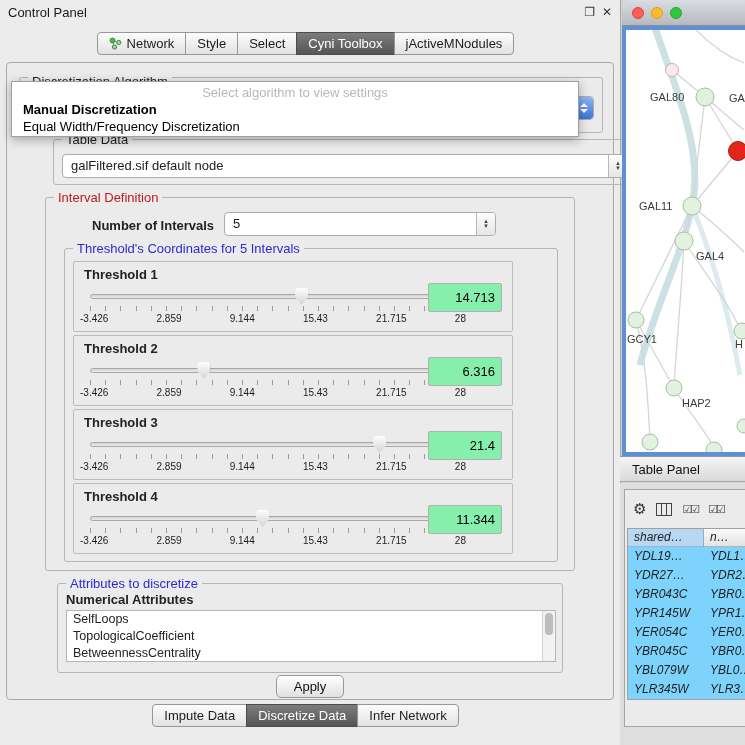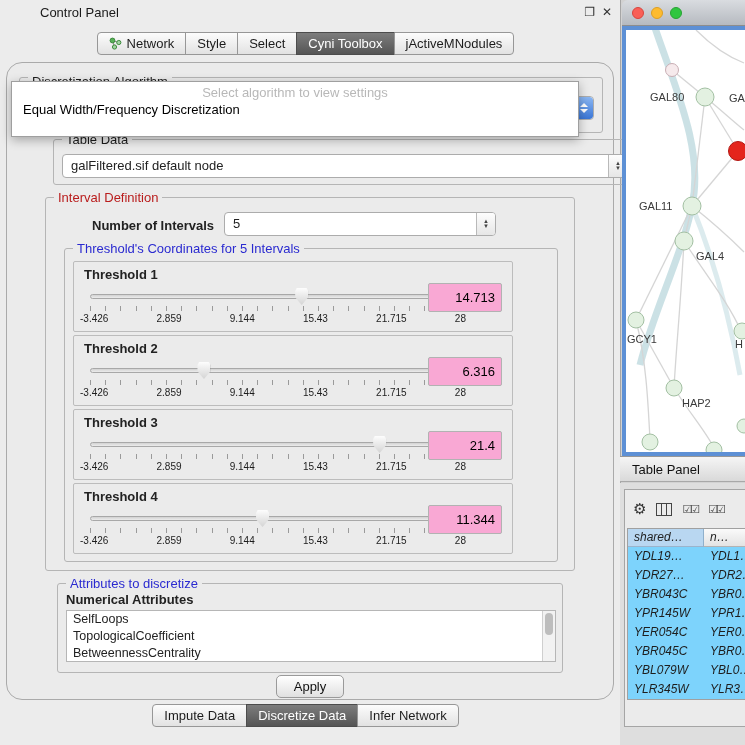--- a/index.html
+++ b/index.html
@@ -1,34 +1,34 @@
 <!DOCTYPE html>
 <html><head>
 <meta charset="utf-8">
 <style>
   * { margin:0; padding:0; box-sizing:border-box; }
   body { font-family:"Liberation Sans", sans-serif; }
   .stage { position:relative; width:745px; height:745px; background:#d2d2d2; overflow:hidden; font-size:13px; color:#222; }
 
   
-  .control-panel { position:absolute; left:0; top:0; width:621px; height:745px; background:#ececec; border-right:1px solid #a6a6a6;padding-left:32px; }
+  .control-panel { position:absolute; left:0; top:0; width:621px; height:745px; background:#ececec; border-right:1px solid #a6a6a6; }
   .cp-titlebar { height:24px; display:flex; align-items:center; padding:0 8px; font-size:13px; color:#1a1a1a; }
   .wc { margin-left:auto; display:flex; gap:7px; color:#333; font-size:12px; }
   .wc span { cursor:default; }
 
   .top-tabs, .bottom-tabs { position:absolute; left:0; right:9px; display:flex; justify-content:center; }
   .top-tabs { top:32px; }
   .bottom-tabs { top:704px; }
   .seg { border:1px solid #979797; margin-left:-1px; padding:3px 11px; font-size:13px;
          background:linear-gradient(#fcfcfc,#e2e2e2); color:#1c1c1c; display:flex; align-items:center; gap:5px; cursor:default; white-space:nowrap; }
   .seg:first-child { margin-left:0; border-radius:4px 0 0 4px; }
   .seg:last-child { border-radius:0 4px 4px 0; }
   .seg.selected { background:linear-gradient(#7d7d7d,#555); color:#fff; border-color:#4c4c4c; }
 
-  .main-area { position:absolute; left:6px; top:62px; width:608px; height:638px; border:1px solid #aaa; border-radius:16px; background:#ebebeb;text-decoration:underline; }
+  .main-area { position:absolute; left:6px; top:62px; width:608px; height:638px; border:1px solid #aaa; border-radius:4px; background:#ebebeb;text-decoration:underline; }
 
   .group { position:absolute; border:1px solid #b5b5b5; border-radius:3px; }
   .group-label { position:absolute; top:-8px; left:8px; background:#ebebeb; padding:0 4px; font-size:13px; color:#1c1c1c; white-space:nowrap; }
   .group-label.green { color:#b91c1c; }
   .group-label.blue { color:#2a2ad0; }
 
   
   .disc-group { left:12px; top:14px; width:584px; height:56px; }
   .disc-group .group-label { top:-4px; }
   .combo { position:absolute; height:24px; background:#fff; border:1px solid #acacac; border-radius:4px; font-size:13px; line-height:22px; padding-left:8px; overflow:hidden; cursor:default; }
@@ -62,21 +62,21 @@
   .thr-slider { position:absolute; left:16px; top:24px; width:366px; height:40px; }
   .track { position:absolute; left:0; right:0; top:8px; height:5px; background:linear-gradient(#d2d2d2,#ececec); border:1px solid #a8a8a8; border-radius:3px; }
   .thumb { position:absolute; top:2px; width:13px; height:17px; margin-left:-6px;
            background:linear-gradient(#fdfdfd,#d4d4d4);
            clip-path:polygon(12% 0,88% 0,100% 18%,100% 55%,50% 100%,0 55%,0 18%);
            filter:drop-shadow(0 0 1px #777); }
   .ticks { position:absolute; left:0; right:0; top:20px; height:5px;
            background:repeating-linear-gradient(to right,#9a9a9a 0,#9a9a9a 1px,transparent 1px,transparent 15.2px); }
   .scale { position:absolute; left:-10px; right:-10px; top:27px; display:flex; justify-content:space-between; font-size:10px; color:#1c1c1c; }
   .thr-value { position:absolute; right:10px; top:21px; width:74px; height:29px; border:1px solid #b2b2b2; border-radius:2px;
-               background:#f9a8d4; font-family:"Liberation Sans",sans-serif; font-size:13px; text-align:right; padding:0 6px; }
+               background:#86efac; font-family:"Liberation Sans",sans-serif; font-size:13px; text-align:right; padding:0 6px; }
 
   
   .attr-group { left:50px; top:520px; width:506px; height:90px; }
   .attr-sublabel { position:absolute; left:8px; top:8px; font-weight:bold; }
   .attr-list { position:absolute; left:8px; top:26px; width:490px; height:52px; background:#fff; border:1px solid #b6b6b6; overflow:hidden; }
   .attr-item { font-size:12.5px; line-height:17px; padding:0 6px; white-space:nowrap; }
   .attr-scroll { position:absolute; right:0; top:0; bottom:0; width:13px; background:#f2f2f2; border-left:1px solid #cfcfcf; }
   .attr-thumb { position:absolute; left:2px; top:2px; width:8px; height:22px; background:#bdbdbd; border-radius:4px; }
 
   .apply-btn { position:absolute; left:50%; transform:translateX(-50%); top:612px; width:68px; height:23px;
@@ -160,20 +160,21 @@
         <div class="combo disc-combo">
           <span class="cap blue">
             <span class="tri-up"></span>
               <span class="tri-dn"></span>
           </span>
         </div>
       </div>
 
       <div class="popup">
         <div class="popup-header">Select algorithm to view settings</div>
+        <div class="popup-opt bold">Manual Discretization</div>
         <div class="popup-opt">Equal Width/Frequency Discretization</div>
       </div>
 
       <div class="group td-group">
         <span class="group-label">Table Data</span>
         <div class="combo td-combo">
           <span>galFiltered.sif default node</span>
           <span class="cap">
             <span>▲</span>
               <span>▼</span>

